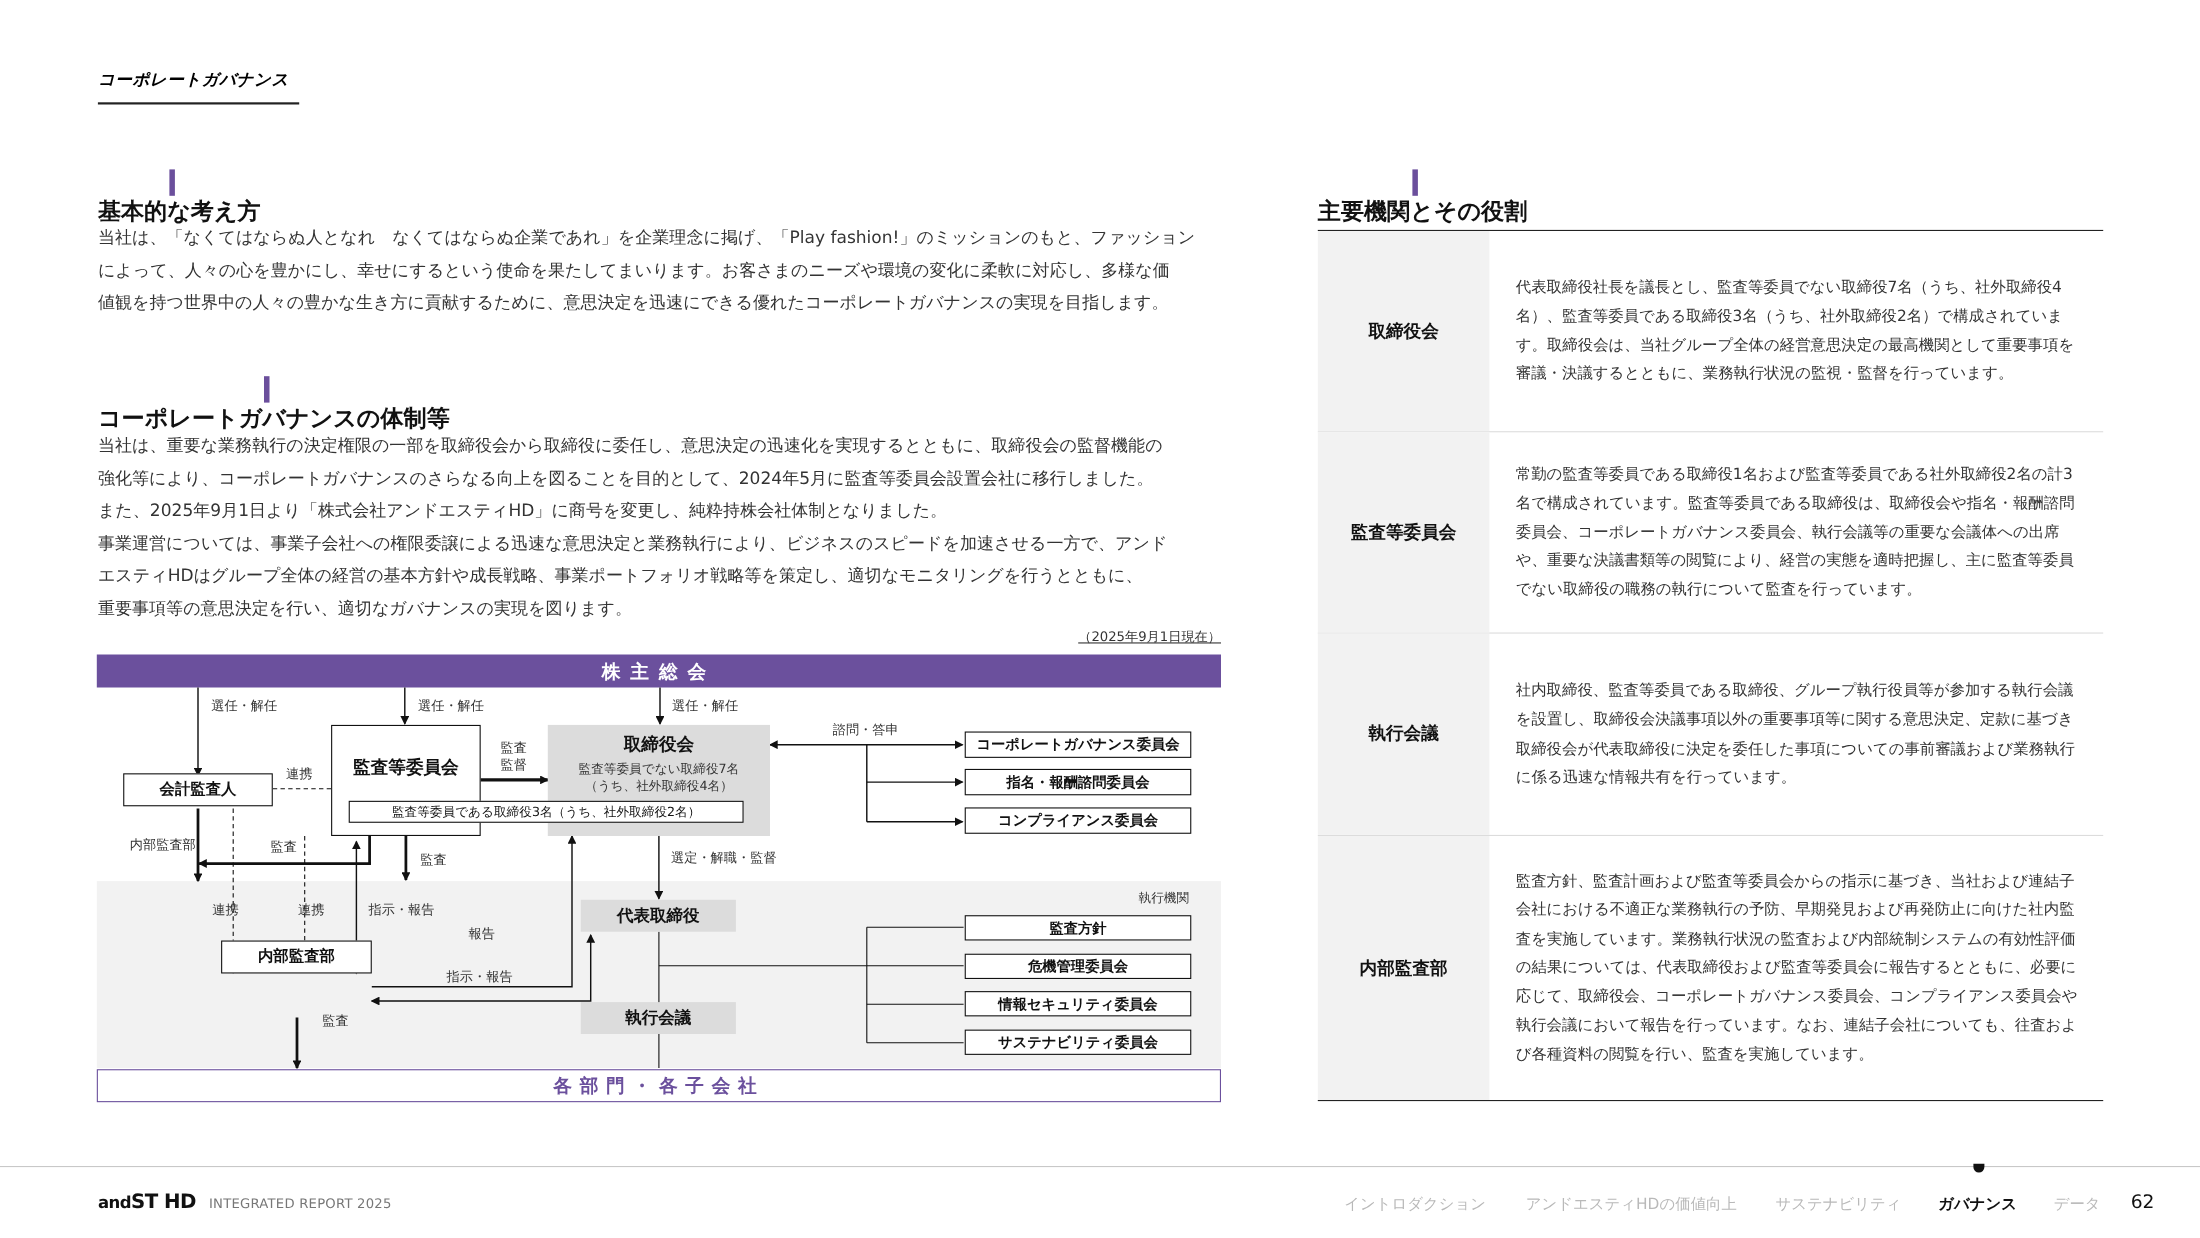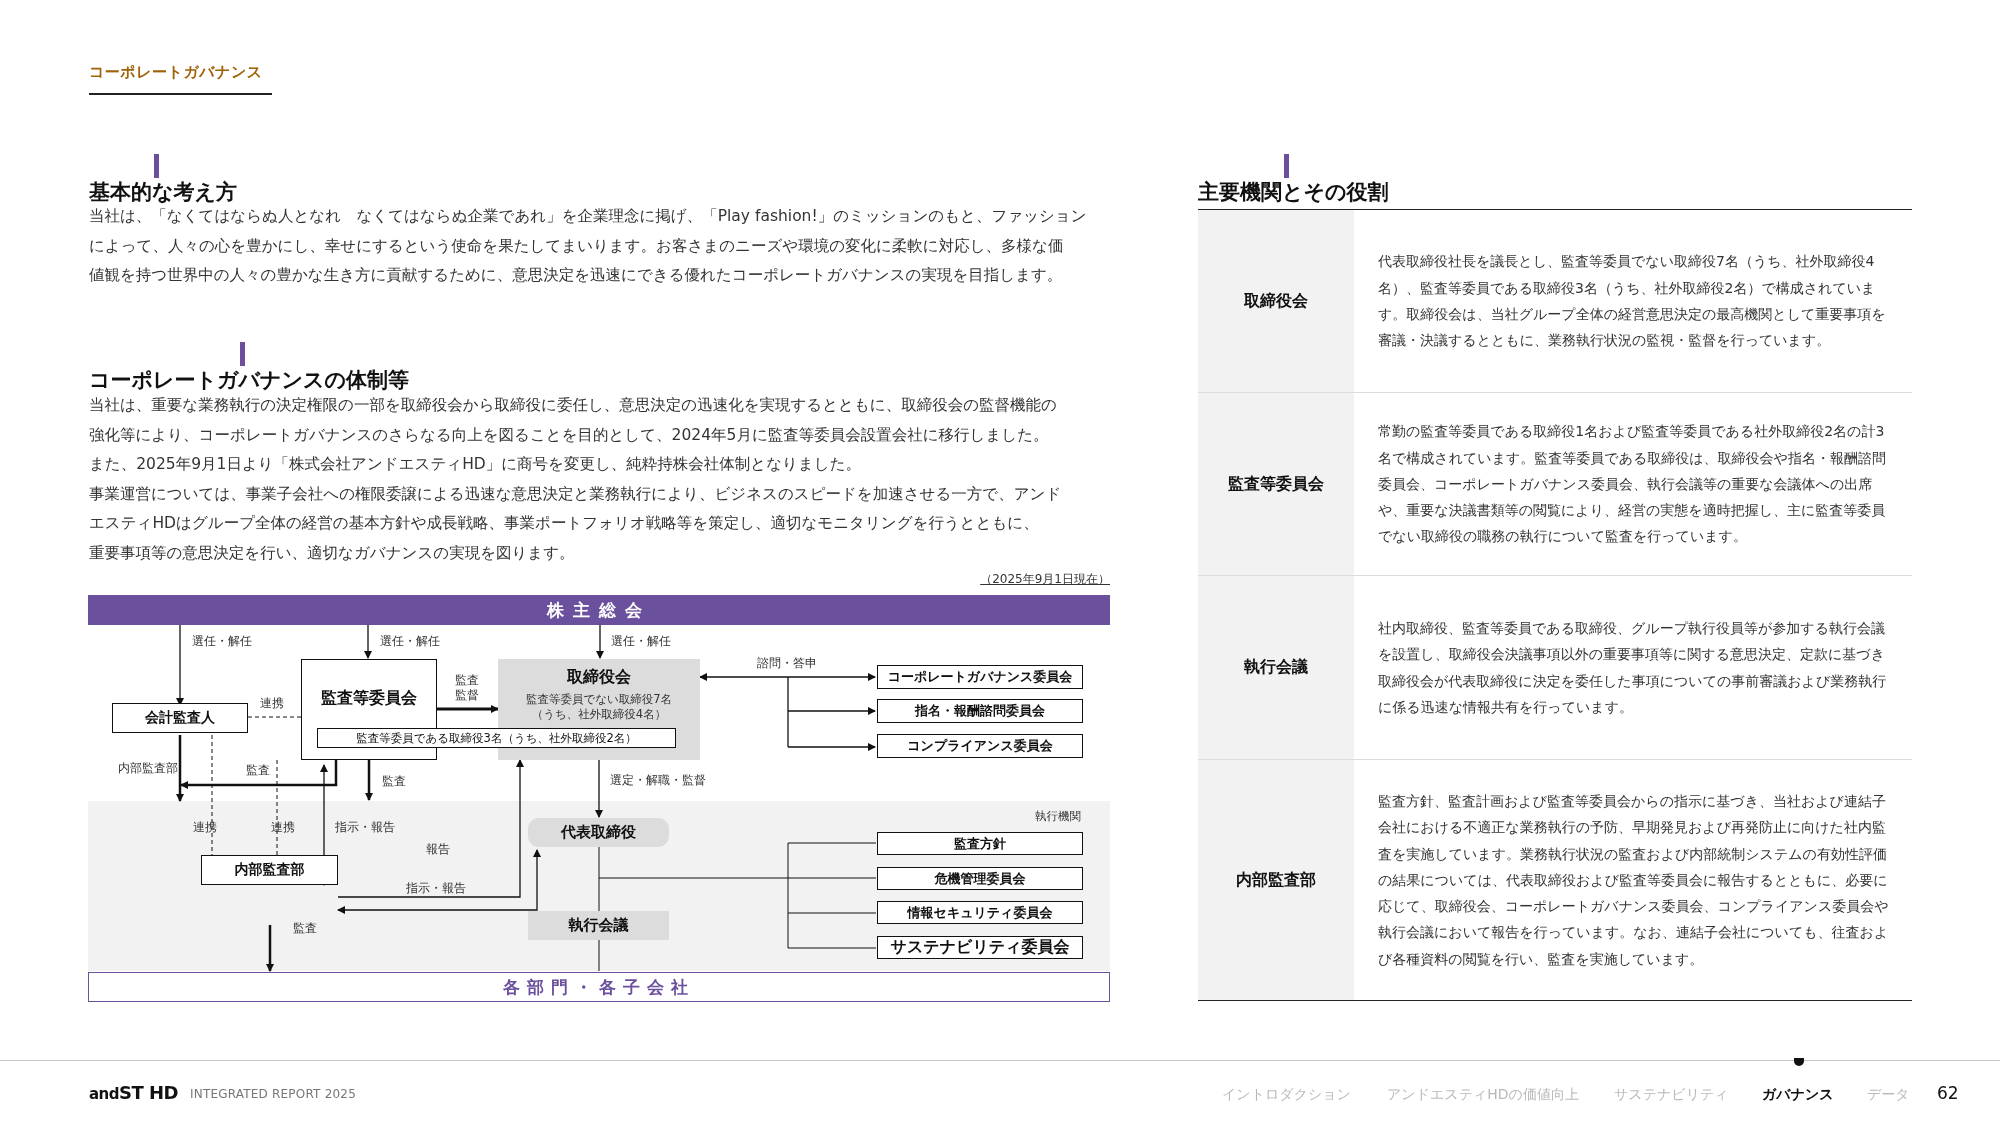--- a/index.html
+++ b/index.html
@@ -1,20 +1,20 @@
 <!DOCTYPE html>
 <html><head>
 <meta charset="utf-8">
 <style>
   * { box-sizing: border-box; margin: 0; padding: 0; }
   html, body { width: 2000px; height: 1125px; background: #ffffff; overflow: hidden; }
   body { position: relative; font-family: "DejaVu Sans", "Liberation Sans", sans-serif; color: #222; }
   .abs { position: absolute; }
 
-  .section-label { left: 89px; top: 63px; font-size: 15px; font-weight: bold; color: #a16207; letter-spacing: 0.5px; }
+  .section-label { left: 89px; top: 63px; font-size: 15px; font-weight: bold; color: #000000; letter-spacing: 0.5px; font-style: italic; }
   .section-underline { left: 89px; top: 93px; width: 183px; height: 2px; background: #222; }
 
   .h2 { font-size: 21px; font-weight: bold; color: #111; display: flex; align-items: center; flex-direction: column; }
   .h2 .bar { display: inline-block; width: 5px; height: 24px; background: #6b4f9c; margin-right: 13px; }
 
   .para { font-size: 15.5px; line-height: 29.6px; color: #333; white-space: pre-line; }
   .asof { font-size: 12px; color: #333; text-align: right; }
 
   
   .diagram { left: 88px; top: 595px; width: 1022px; height: 408px; }
@@ -150,27 +150,27 @@
     <span style="font-size:11.5px; font-weight:normal; color:#333; margin-top:4px;">監査等委員でない取締役7名</span>
     <span style="font-size:11.5px; font-weight:normal; color:#333;">（うち、社外取締役4名）</span>
   </div>
   <div class="dbox" style="left:229px; top:133px; width:359px; height:20px; font-size:11.5px; font-weight:normal;">監査等委員である取締役3名（うち、社外取締役2名）</div>
 
   <div class="dbox" style="left:789px; top:70px; width:206px; height:24px; font-size:13px;">コーポレートガバナンス委員会</div>
   <div class="dbox" style="left:789px; top:104px; width:206px; height:24px; font-size:13px;">指名・報酬諮問委員会</div>
   <div class="dbox" style="left:789px; top:139px; width:206px; height:24px; font-size:13px;">コンプライアンス委員会</div>
 
   <div class="dbox" style="left:113px; top:260px; width:137px; height:30px;">内部監査部</div>
-  <div class="gbox" style="left:440px; top:223px; width:141px; height:29px;border-radius:11px;">代表取締役</div>
+  <div class="gbox" style="left:440px; top:223px; width:141px; height:29px;">代表取締役</div>
   <div class="gbox" style="left:440px; top:316px; width:141px; height:29px;">執行会議</div>
 
   <div class="dbox" style="left:789px; top:237px; width:206px; height:23px; font-size:13px;">監査方針</div>
   <div class="dbox" style="left:789px; top:272px; width:206px; height:23px; font-size:13px;">危機管理委員会</div>
   <div class="dbox" style="left:789px; top:306px; width:206px; height:23px; font-size:13px;">情報セキュリティ委員会</div>
-  <div class="dbox" style="left:789px; top:341px; width:206px; height:23px; font-size:16px;">サステナビリティ委員会</div>
+  <div class="dbox" style="left:789px; top:341px; width:206px; height:23px; font-size:13px;">サステナビリティ委員会</div>
 
   <div class="bottom-box">各部門・各子会社</div>
 </div>
 
 <div class="abs h2" style="left:1198px; top:154px;justify-content:flex-end;">
   <span class="bar"></span>
   <span>主要機関とその役割</span>
 </div>
 
 <div class="abs roles-table">

